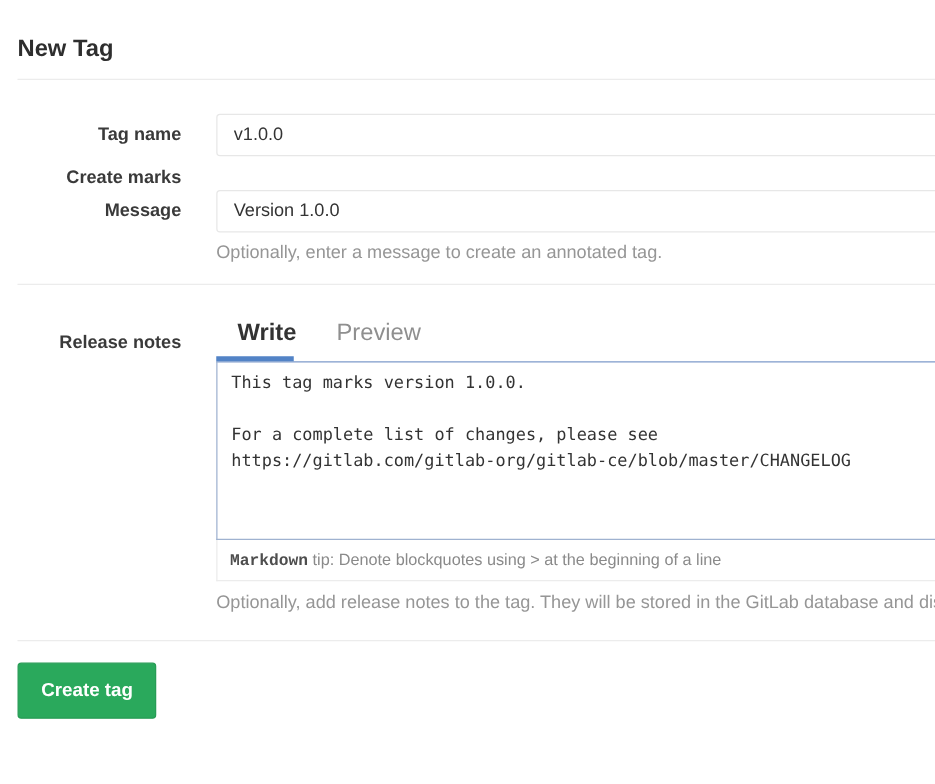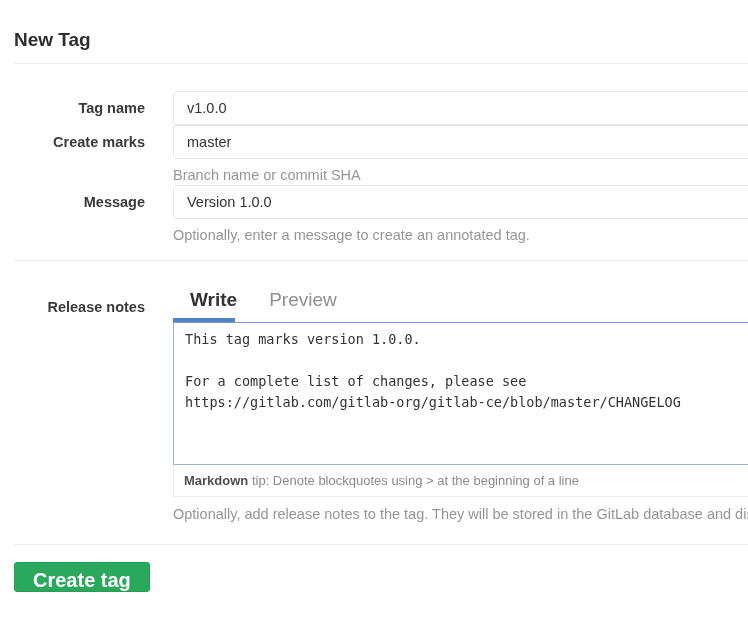--- a/index.html
+++ b/index.html
@@ -79,34 +79,34 @@
     resize: none; outline: none;
     white-space: pre; overflow: hidden;
   }
   .md-tip {
     width: calc(100% + 30px);
     border: 1px solid #ececec; border-top: 0;
     padding: 7px 10px;
     font-size: 13px; color: #8a8a8a; line-height: 17px;
     white-space: nowrap; overflow: hidden;
   }
-  .md-tip b { color: #4e4e4e; font-weight: 700; }
+  .md-tip b { color: #4e4e4e; font-weight: 700; font-family: Liberation Mono, monospace; }
   .release-help { margin-top: 8px; }
   hr.bottom { margin-top: 20px; }
   .form-actions { padding: 17px 0 0 0; }
   .create-btn {
     display: inline-block;
     background: #2aa95c;
     border: 1px solid #279c55;
     border-radius: 3px;
     color: #fff;
     font-family: "Liberation Sans", sans-serif;
-    font-size: 20px; font-weight: 600;
+    font-size: 15px; font-weight: 600;
     padding: 6px 18px;
-    height: 30px;
+    height: 45px;
     cursor: pointer;
   }
 </style>
 </head>
 <body>
 
 <div class="page">
 
   <h1 class="page-title">New Tag</h1>
   <hr class="divider">
@@ -115,24 +115,20 @@
 
     <div class="form-row first">
       <label class="form-label">Tag name</label>
       <div class="form-field">
         <input type="text" class="text-input" value="v1.0.0" style="">
       </div>
     </div>
 
     <div class="form-row">
       <label class="form-label">Create marks</label>
-      <div class="form-field">
-        <input type="text" class="text-input" value="master" style="">
-        <div class="help-text">Branch name or commit SHA</div>
-      </div>
     </div>
 
     <div class="form-row">
       <label class="form-label">Message</label>
       <div class="form-field">
         <input type="text" class="text-input" value="Version 1.0.0" style="">
         <div class="help-text">Optionally, enter a message to create an annotated tag.</div>
       </div>
     </div>
 

